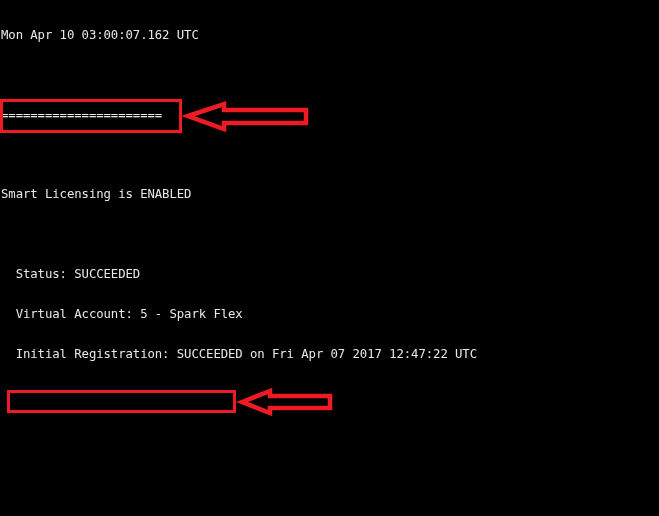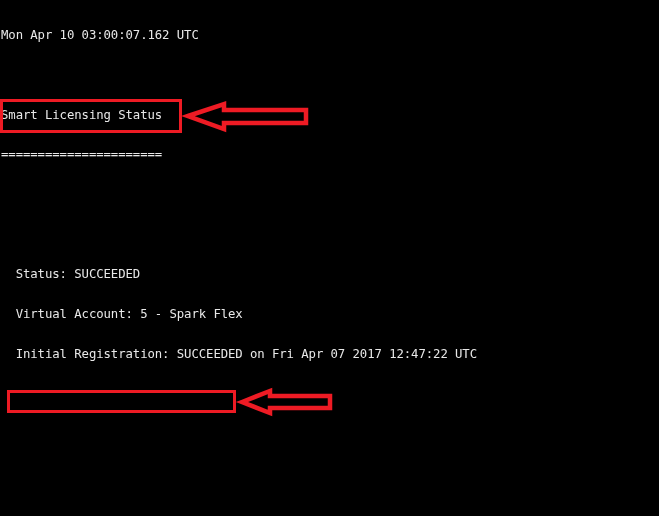--- a/index.html
+++ b/index.html
@@ -53,23 +53,23 @@
   }
 </style>
 </head>
 <body>
 
 <div id="screen">
 
   <div id="terminal-text">
     <div class="line">Mon Apr 10 03:00:07.162 UTC</div>
     <div class="line"></div>
-    <div class="line">Smart Licensing Status</div>
     <div class="line">======================</div>
     <div class="line"></div>
+    <div class="line">Smart Licensing is ENABLED</div>
     <div class="line"></div>
     <div class="line">  Status: SUCCEEDED</div>
     <div class="line">  Virtual Account: 5 - Spark Flex</div>
     <div class="line">  Initial Registration: SUCCEEDED on Fri Apr 07 2017 12:47:22 UTC</div>
     
     
     
     
     
     

